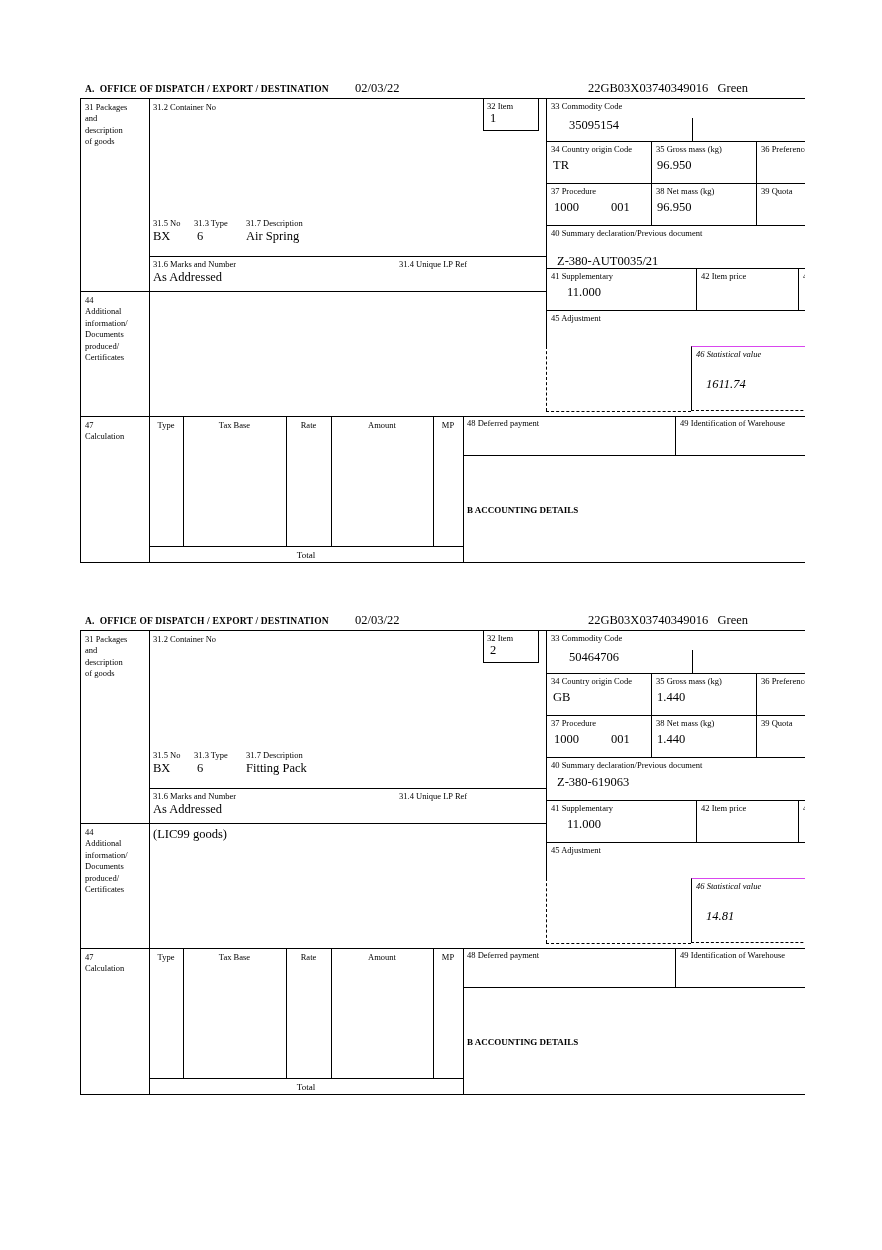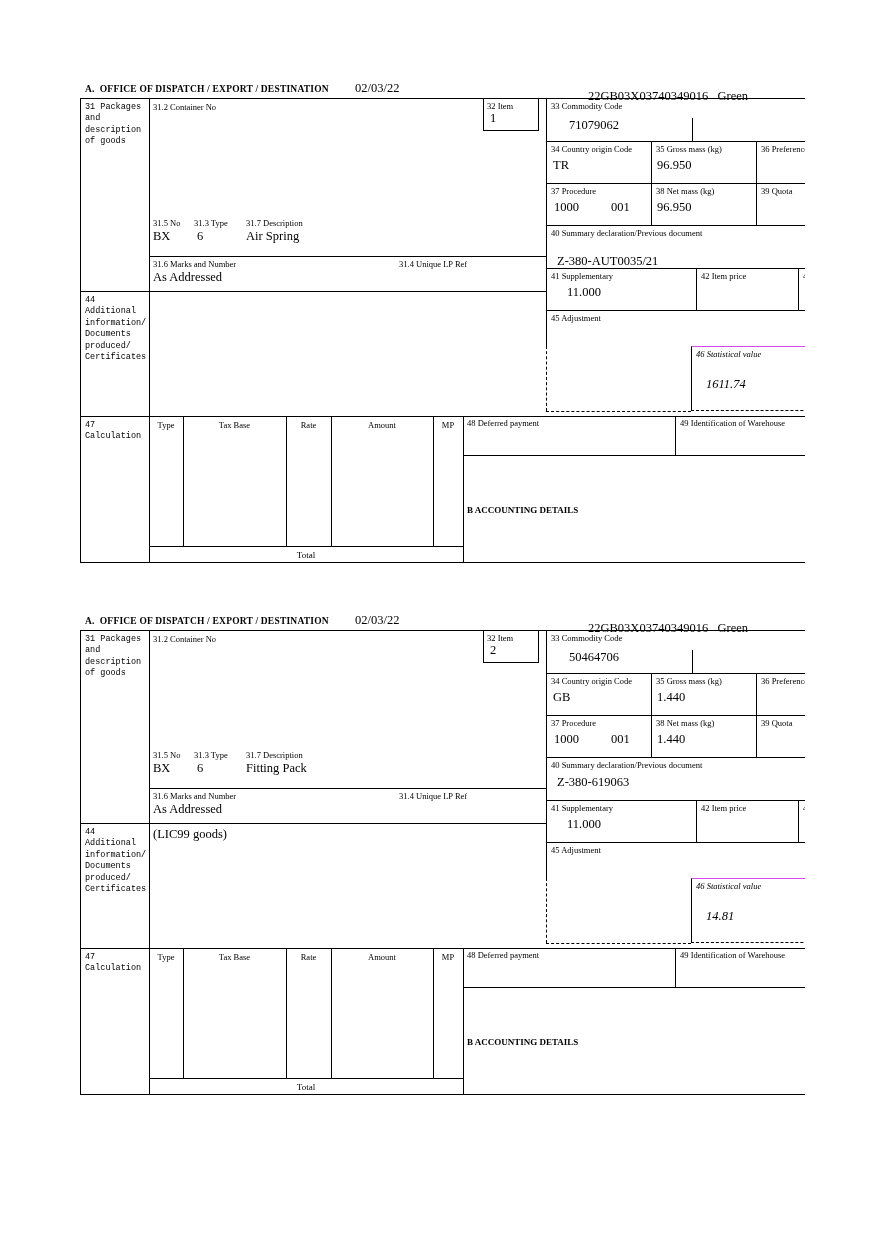--- a/index.html
+++ b/index.html
@@ -7,26 +7,26 @@
   body { font-family: "Liberation Serif", serif; color: #000; }
   #doc { position: relative; width: 805px; height: 1250px; background: #fff; overflow: hidden; }
 
   .sad-block { position: absolute; left: 80px; width: 782px; height: 483px; }
   .sad-block:nth-of-type(1) { top: 80px; }
   .sad-block:nth-of-type(2) { top: 612px; }
 
   .hdr { position: absolute; top: 0; left: 0; width: 782px; height: 18px; }
   .hdr-office { position: absolute; left: 5px; top: 4px; font-size: 9.5px; font-weight: bold; letter-spacing: .2px; white-space: pre; }
   .hdr-date { position: absolute; left: 275px; top: 1px; font-size: 12.5px; }
-  .hdr-ref { position: absolute; left: 508px; top: 1px; font-size: 12.5px; white-space: pre; margin-top: 8px; }
+  .hdr-ref { position: absolute; left: 508px; top: 1px; font-size: 12.5px; white-space: pre; }
 
   .form { position: absolute; top: 18px; left: 0; width: 782px; height: 465px; border: 1px solid #000; }
 
   .lab { position: absolute; font-size: 8.5px; line-height: 1.35; white-space: nowrap; }
-  .ml { white-space: pre-line; font-family: Liberation Mono, monospace; }
+  .ml { white-space: pre-line; }
   .val { position: absolute; font-size: 12.5px; white-space: nowrap; }
   .ctr { text-align: center; }
   .strong { font-weight: bold; font-size: 9px; margin-top: 43px; }
 
   .vline { position: absolute; width: 0; border-left: 1px solid #000; }
   .hline { position: absolute; height: 0; border-top: 1px solid #000; }
   .vdash { position: absolute; width: 0; border-left: 1px dashed #000; }
   .hdash { position: absolute; height: 0; border-top: 1px dashed #000; }
 
   .cell { position: absolute; }
@@ -86,21 +86,21 @@
       <div class="hline" style="left:68px;top:157px;width:397px"></div>
 
       <div class="lab" style="left:72px;top:160px">31.6 Marks and Number</div>
       <div class="lab" style="left:318px;top:160px">31.4 Unique LP Ref</div>
       <div class="val" style="left:72px;top:171px">As Addressed</div>
 
       <div class="val" style="left:72px;top:196px"></div>
 
       <div class="cell bl bb" style="left:465px;top:0;width:317px;height:43px">
         <span class="cl">33 Commodity Code</span>
-        <span class="cv" style="left:22px;top:19px">71079062</span>
+        <span class="cv" style="left:22px;top:19px">35095154</span>
         <span class="vline" style="left:145px;top:19px;height:23px"></span>
       </div>
 
       <div class="cell bl bb" style="left:465px;top:43px;width:105px;height:42px">
         <span class="cl">34 Country origin Code</span>
         <span class="cv" style="left:6px;top:16px">TR</span>
       </div>
       <div class="cell bl bb" style="left:570px;top:43px;width:105px;height:42px">
         <span class="cl">35 Gross mass (kg)</span>
         <span class="cv" style="left:5px;top:16px">96.950</span>

